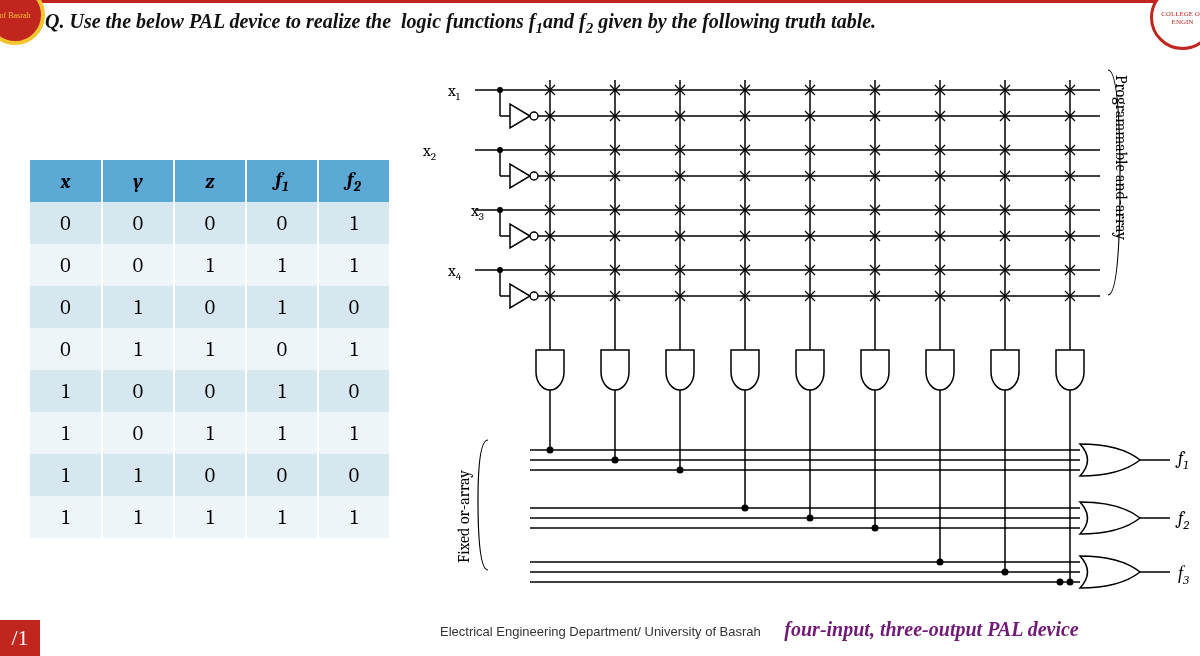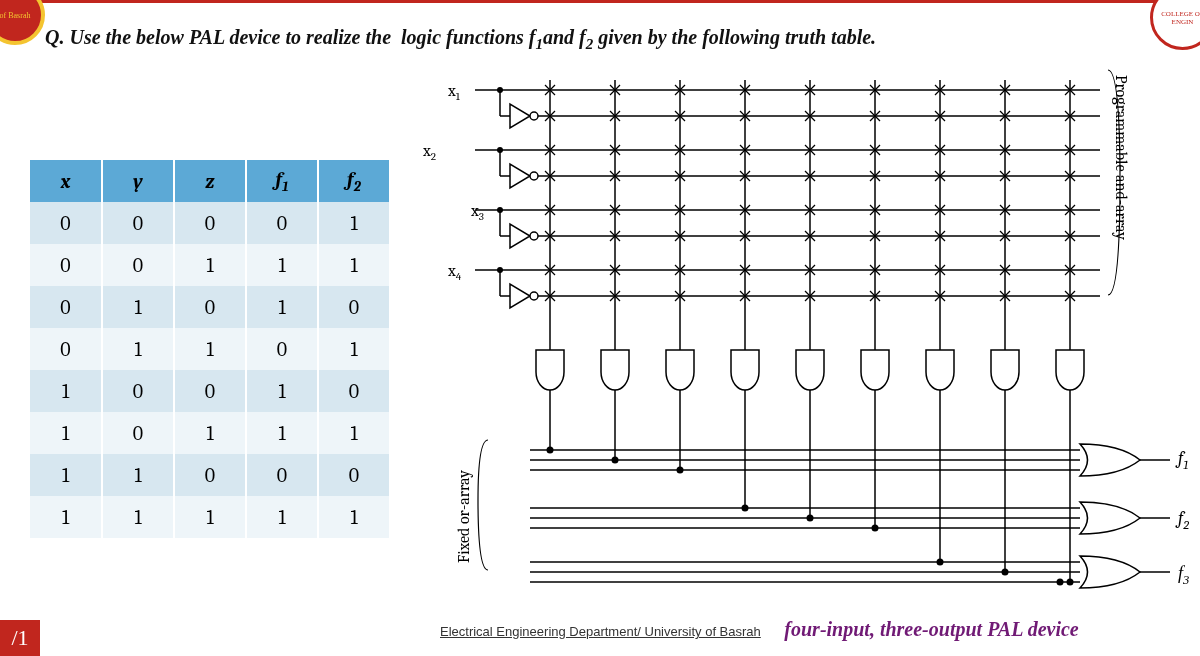--- a/index.html
+++ b/index.html
@@ -47,21 +47,20 @@
   .question {
     position: absolute;
     top: 8px;
     left: 45px;
     right: 80px;
     font-style: italic;
     font-weight: bold;
     font-size: 20px;
     color: #111;
     line-height: 1.3;
-    margin-top: 16px;
   }
   .question .sub { font-size: 0.75em; vertical-align: sub; font-style: italic; }
   .truth-table {
     position: absolute;
     top: 160px;
     left: 30px;
     border-collapse: collapse;
     font-family: Cambria, Georgia, serif;
   }
   .truth-table th, .truth-table td {
@@ -87,21 +86,21 @@
     height: 545px;
   }
   .footer {
     position: absolute;
     bottom: 15px;
     left: 440px;
     right: 10px;
     font-size: 14px;
     color: #333;
   }
-  .footer .dept { font-family: Arial, sans-serif; font-size: 13px; color: #333; margin-right: 20px; text-decoration: underline; }
+  .footer .dept { font-family: Arial, sans-serif; font-size: 13px; color: #333; margin-right: 20px; }
   .footer .caption { font-style: italic; font-weight: bold; font-size: 20px; color: #701a75; }
   .page-num {
     position: absolute;
     bottom: 0; left: 0;
     width: 40px; height: 36px;
     background: #c1261e;
     color: #fff;
     font-size: 22px;
     display: flex;
     align-items: center;

